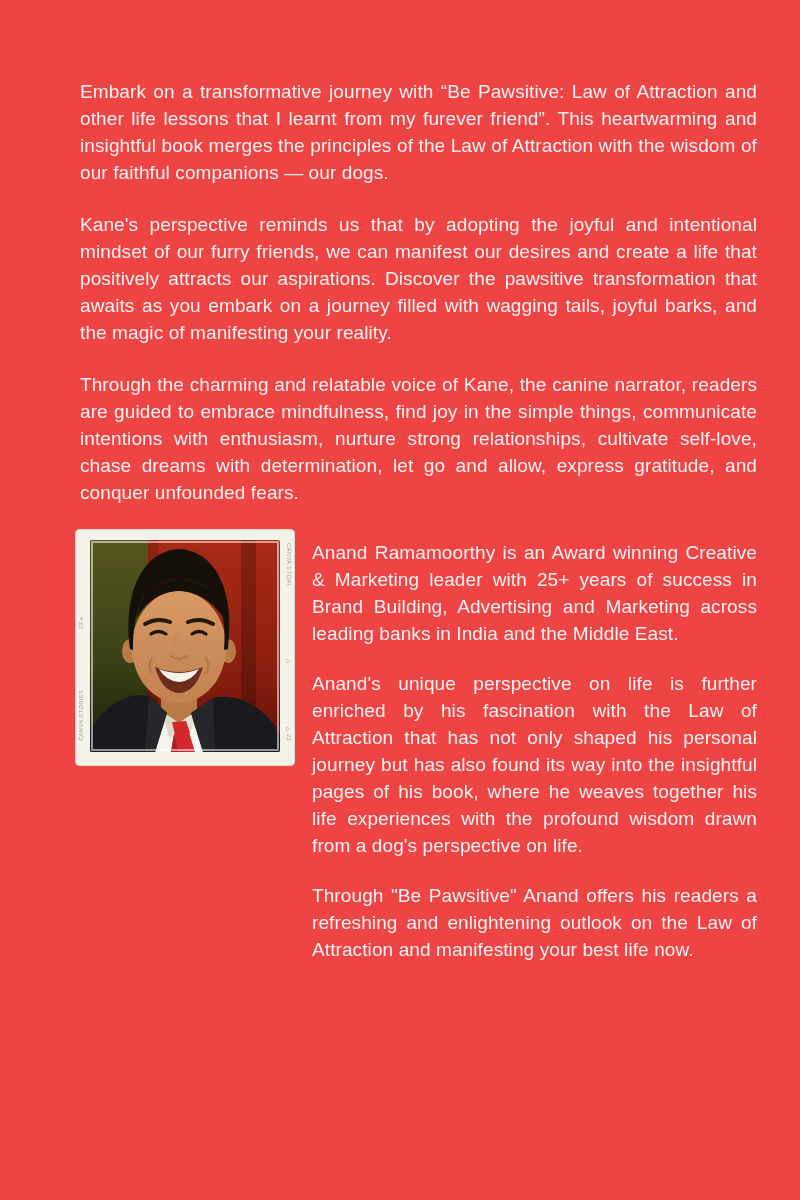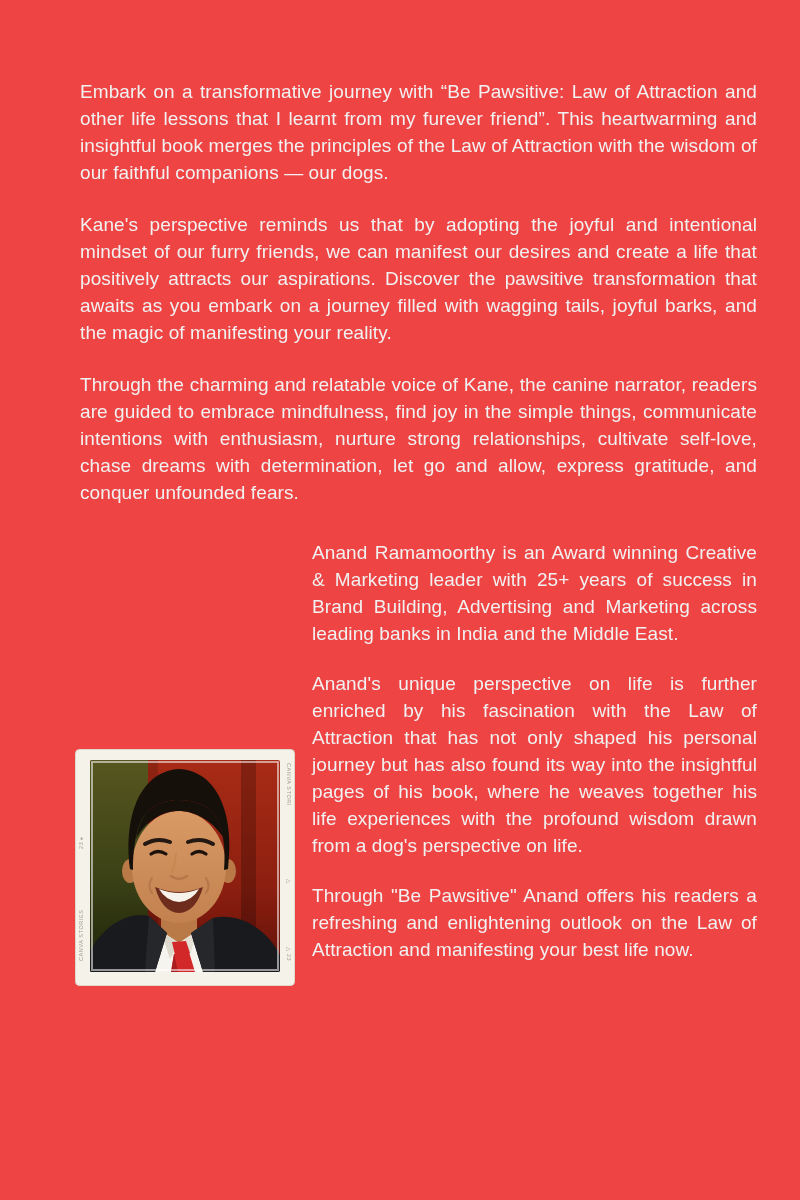--- a/index.html
+++ b/index.html
@@ -15,21 +15,21 @@
   .synopsis { padding: 78px 43px 0 80px; }
   p.copy {
     margin: 0 0 25px 0;
     font-size: 19px;
     line-height: 27px;
     text-align: justify;
     letter-spacing: 0.1px;
   }
   .author-row {
     display: flex;
-    align-items: flex-end;
+    align-items: flex-start;
     padding: 0 43px 0 75px;
     margin-top: -2px;
   }
   .photo-wrap { flex: 0 0 auto; width: 220px; height: 237px; }
   .photo-wrap svg { display: block; }
   .bio { flex: 1 1 auto; margin-left: 17px; padding-top: 10px; }
   .bio p.copy { margin-bottom: 23px; }
   .film-mark {
     font-family: "Liberation Sans", sans-serif;
     font-size: 5.5px;

